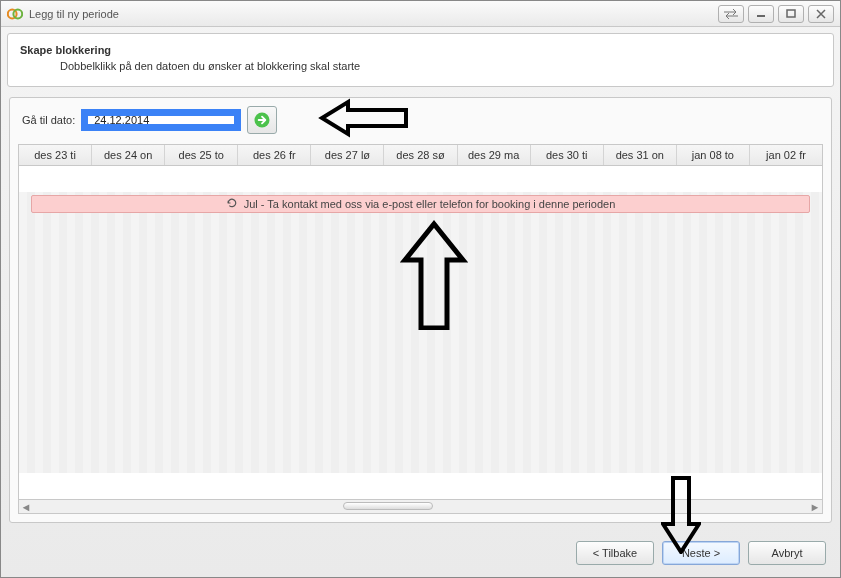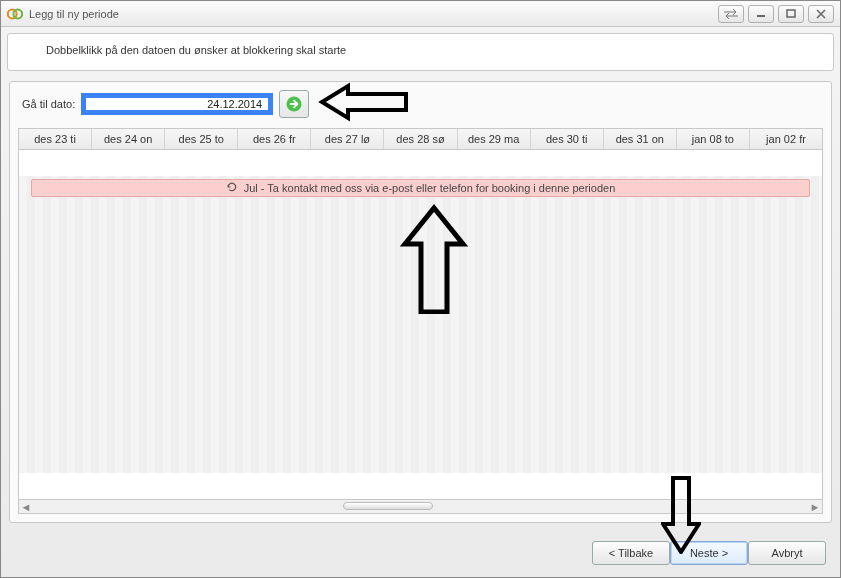--- a/index.html
+++ b/index.html
@@ -36,45 +36,44 @@
     cursor: pointer;
   }
   .header-box {
     margin: 6px 6px 0 6px;
     background: #fff;
     border: 1px solid #c8c8c8;
     border-radius: 3px;
     padding: 10px 12px 14px 12px;
   }
   .header-box .h-title { font-weight: bold; color: #333; margin-bottom: 4px; }
-  .header-box .h-sub { color: #333; margin-left: 26px; }
+  .header-box .h-sub { color: #333; margin-left: 40px; }
   .content {
     flex: 1;
     margin: 10px 8px 8px 8px;
     border: 1px solid #c8c8c8;
     border-radius: 3px;
     background: #fafafa;
     display: flex; flex-direction: column;
     padding: 8px;
     position: relative;
   }
   .goto-row {
     display: flex; align-items: center;
     gap: 6px;
     margin-bottom: 10px;
     position: relative;
   }
   .goto-label { color: #333; padding-left: 4px; }
   .goto-input {
-    width: 192px; height: 22px;
-    border: 5px solid #3b82f6;
+    width: 160px; height: 22px;
+    border: 7px solid #3b82f6;
     background: #fff;
     padding: 2px 6px;
     color: #222;
-    text-align: right;
   }
   .go-btn {
     width: 30px; height: 28px;
     border: 1px solid #9aa;
     border-radius: 3px;
     background: linear-gradient(#f8f8f8, #e6e6e6);
     display: flex; align-items: center; justify-content: center;
     cursor: pointer;
   }
   .go-btn svg { width: 20px; height: 20px; }
@@ -139,20 +138,21 @@
   .scrollbar-h .track { flex:1; position: relative; height: 100%; }
   .scrollbar-h .thumb {
     position: absolute; left: 40%; top: 2px;
     width: 90px; height: 8px;
     border: 1px solid #bbb;
     border-radius: 8px;
     background: linear-gradient(#fff, #ddd);
   }
   .footer {
     display: flex; justify-content: flex-end;
+    gap: 8px;
     padding: 10px 14px 12px 14px;
   }
   .btn {
     min-width: 78px; height: 24px;
     border: 1px solid #9aa;
     border-radius: 3px;
     background: linear-gradient(#fdfdfd, #e6e6e6);
     display: flex; align-items: center; justify-content: center;
     color: #333;
     cursor: pointer;
@@ -197,20 +197,21 @@
         </svg>
     </div>
     <div class="win-btn">
       <svg width="12" height="10" viewBox="0 0 12 10">
           <path d="M2 1 L10 9 M10 1 L2 9" stroke="#666" stroke-width="1.5"></path>
         </svg>
     </div>
   </div>
 
   <div class="header-box">
+    <div class="h-title">Skape blokkering</div>
     <div class="h-sub">Dobbelklikk på den datoen du ønsker at blokkering skal starte</div>
   </div>
 
   <div class="content">
 
     <div class="goto-row">
       <span class="goto-label">Gå til dato:</span>
       <input class="goto-input" value="24.12.2014" style="">
       <div class="go-btn">
         <svg viewBox="0 0 24 24">

